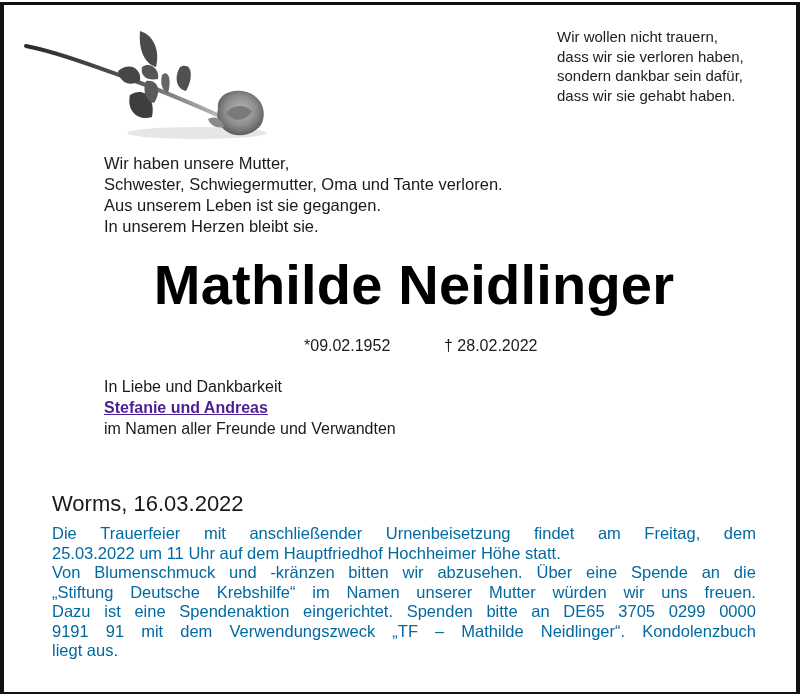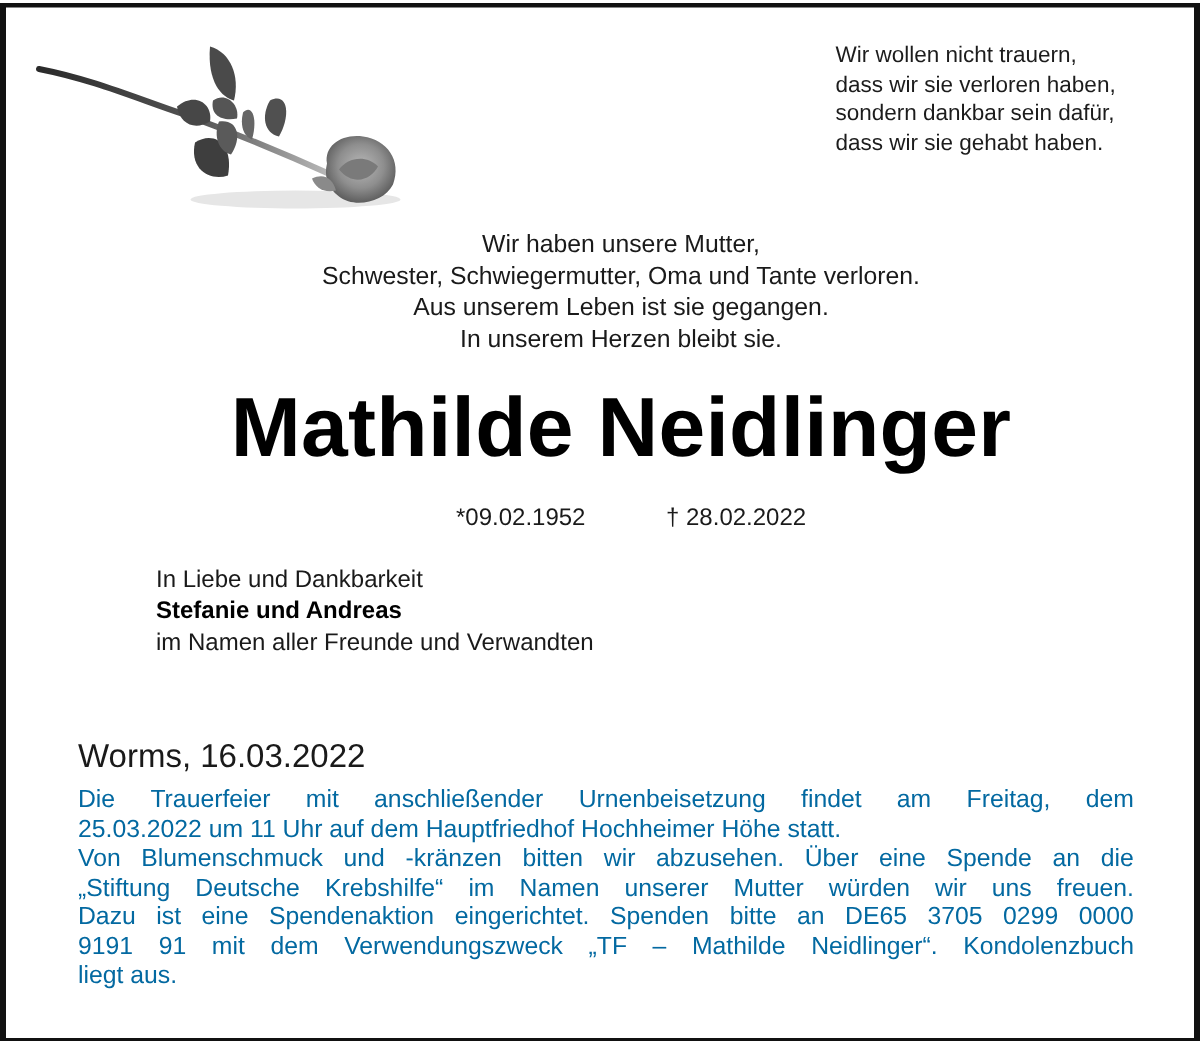--- a/index.html
+++ b/index.html
@@ -17,38 +17,38 @@
     .rose {
       position: absolute; left: 18px; top: 16px; width: 250px; height: 130px;
     }
     .poem {
       position: absolute; left: 553px; top: 22px; width: 230px;
       font-size: 15px; line-height: 19.5px; color: #1c1c1c;
     }
     .poem div, .intro div, .family div { white-space: nowrap; }
     .intro {
       position: absolute; left: 100px; width: 620px; top: 148px;
-      text-align: center; font-size: 16.5px; line-height: 21px; color: #1a1a1a;
+      text-align: left; font-size: 16.5px; line-height: 21px; color: #1a1a1a;
     }
     .name {
       position: absolute; left: 100px; width: 620px; top: 254px;
       text-align: center; font-size: 56px; font-weight: bold; line-height: 52px;
       color: #000000; letter-spacing: 0.2px;
     }
     .dates {
       position: absolute; left: 280px; top: 311px; width: 300px; height: 22px;
       font-size: 16px; color: #1a1a1a; margin-top: 21px;
     }
     .dates .born { position: absolute; left: 20px; top: 0; }
     .dates .died { position: absolute; left: 160px; top: 0; }
     .family {
       position: absolute; left: 100px; width: 620px; top: 371px;
       text-align: left; font-size: 16px; line-height: 21px; color: #1a1a1a;
     }
-    .family .bold { font-weight: bold; color: #000000; }
+    .family .bold { font-weight: bold; color: #4c1d95; text-decoration: underline; }
     .place-date {
       position: absolute; left: 48px; top: 486px;
       font-size: 22px; color: #1a1a1a;
     }
     .body-text {
       position: absolute; left: 48px; top: 519px; width: 704px;
       font-size: 16.5px; line-height: 19.5px; color: #0369a1;
     }
     .jline { display: flex; justify-content: space-between; }
     .jline.left { justify-content: flex-start; gap: 5px; }

